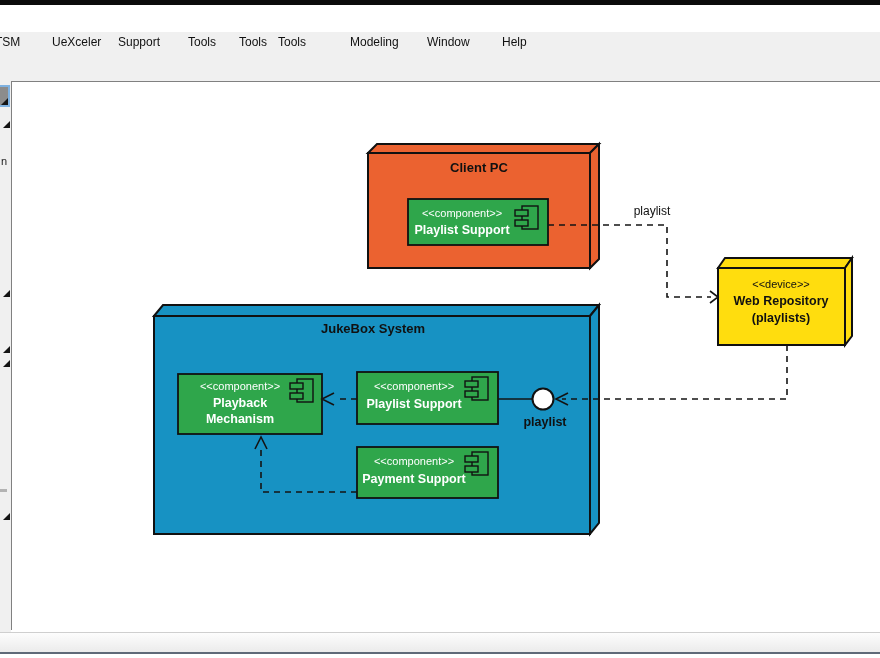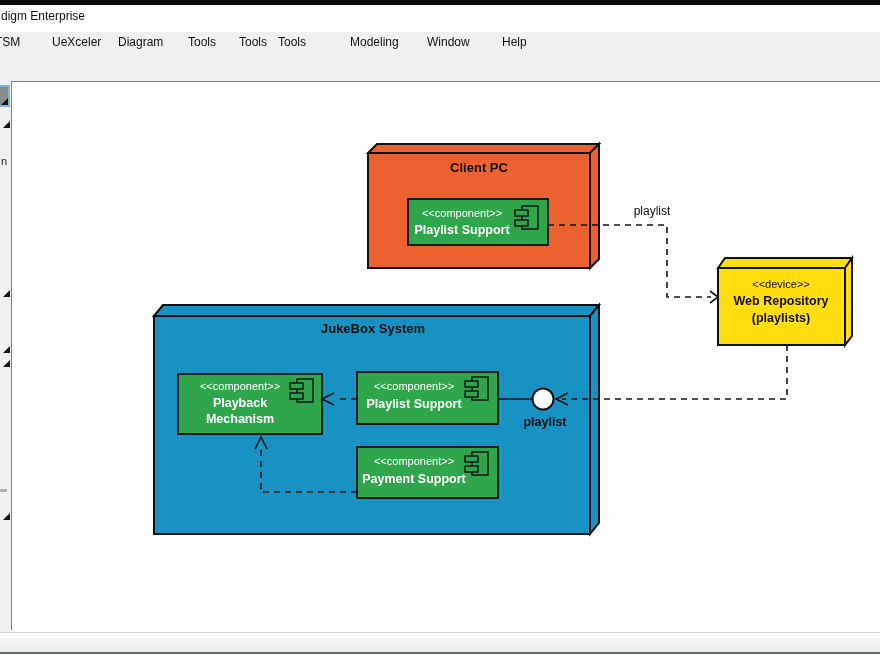--- a/index.html
+++ b/index.html
@@ -46,27 +46,24 @@
   .icon-rect{stroke:#111;stroke-width:1.4;}
   .edge{stroke:#141414;stroke-width:1.6;fill:none;}
   .dashed{stroke-dasharray:6 5;}
 </style>
 </head>
 <body>
 
 <div id="app">
 
   <div class="top-black"></div>
-  <div class="titlebar">
-    <span class="title-text">digm Enterprise</span>
-  </div>
   <div class="menubar">
     <span class="menu-item" style="left:-5px">TSM</span>
     <span class="menu-item" style="left:52px">UeXceler</span>
-    <span class="menu-item" style="left:118px">Diagram</span>
+    <span class="menu-item" style="left:118px">Support</span>
     <span class="menu-item" style="left:188px">Tools</span>
     <span class="menu-item" style="left:239px">Tools</span>
     <span class="menu-item" style="left:278px">Tools</span>
     <span class="menu-item" style="left:350px">Modeling</span>
     <span class="menu-item" style="left:427px">Window</span>
     <span class="menu-item" style="left:502px">Help</span>
   </div>
   <div class="toolbar-strip"></div>
 
   <div class="palette">

